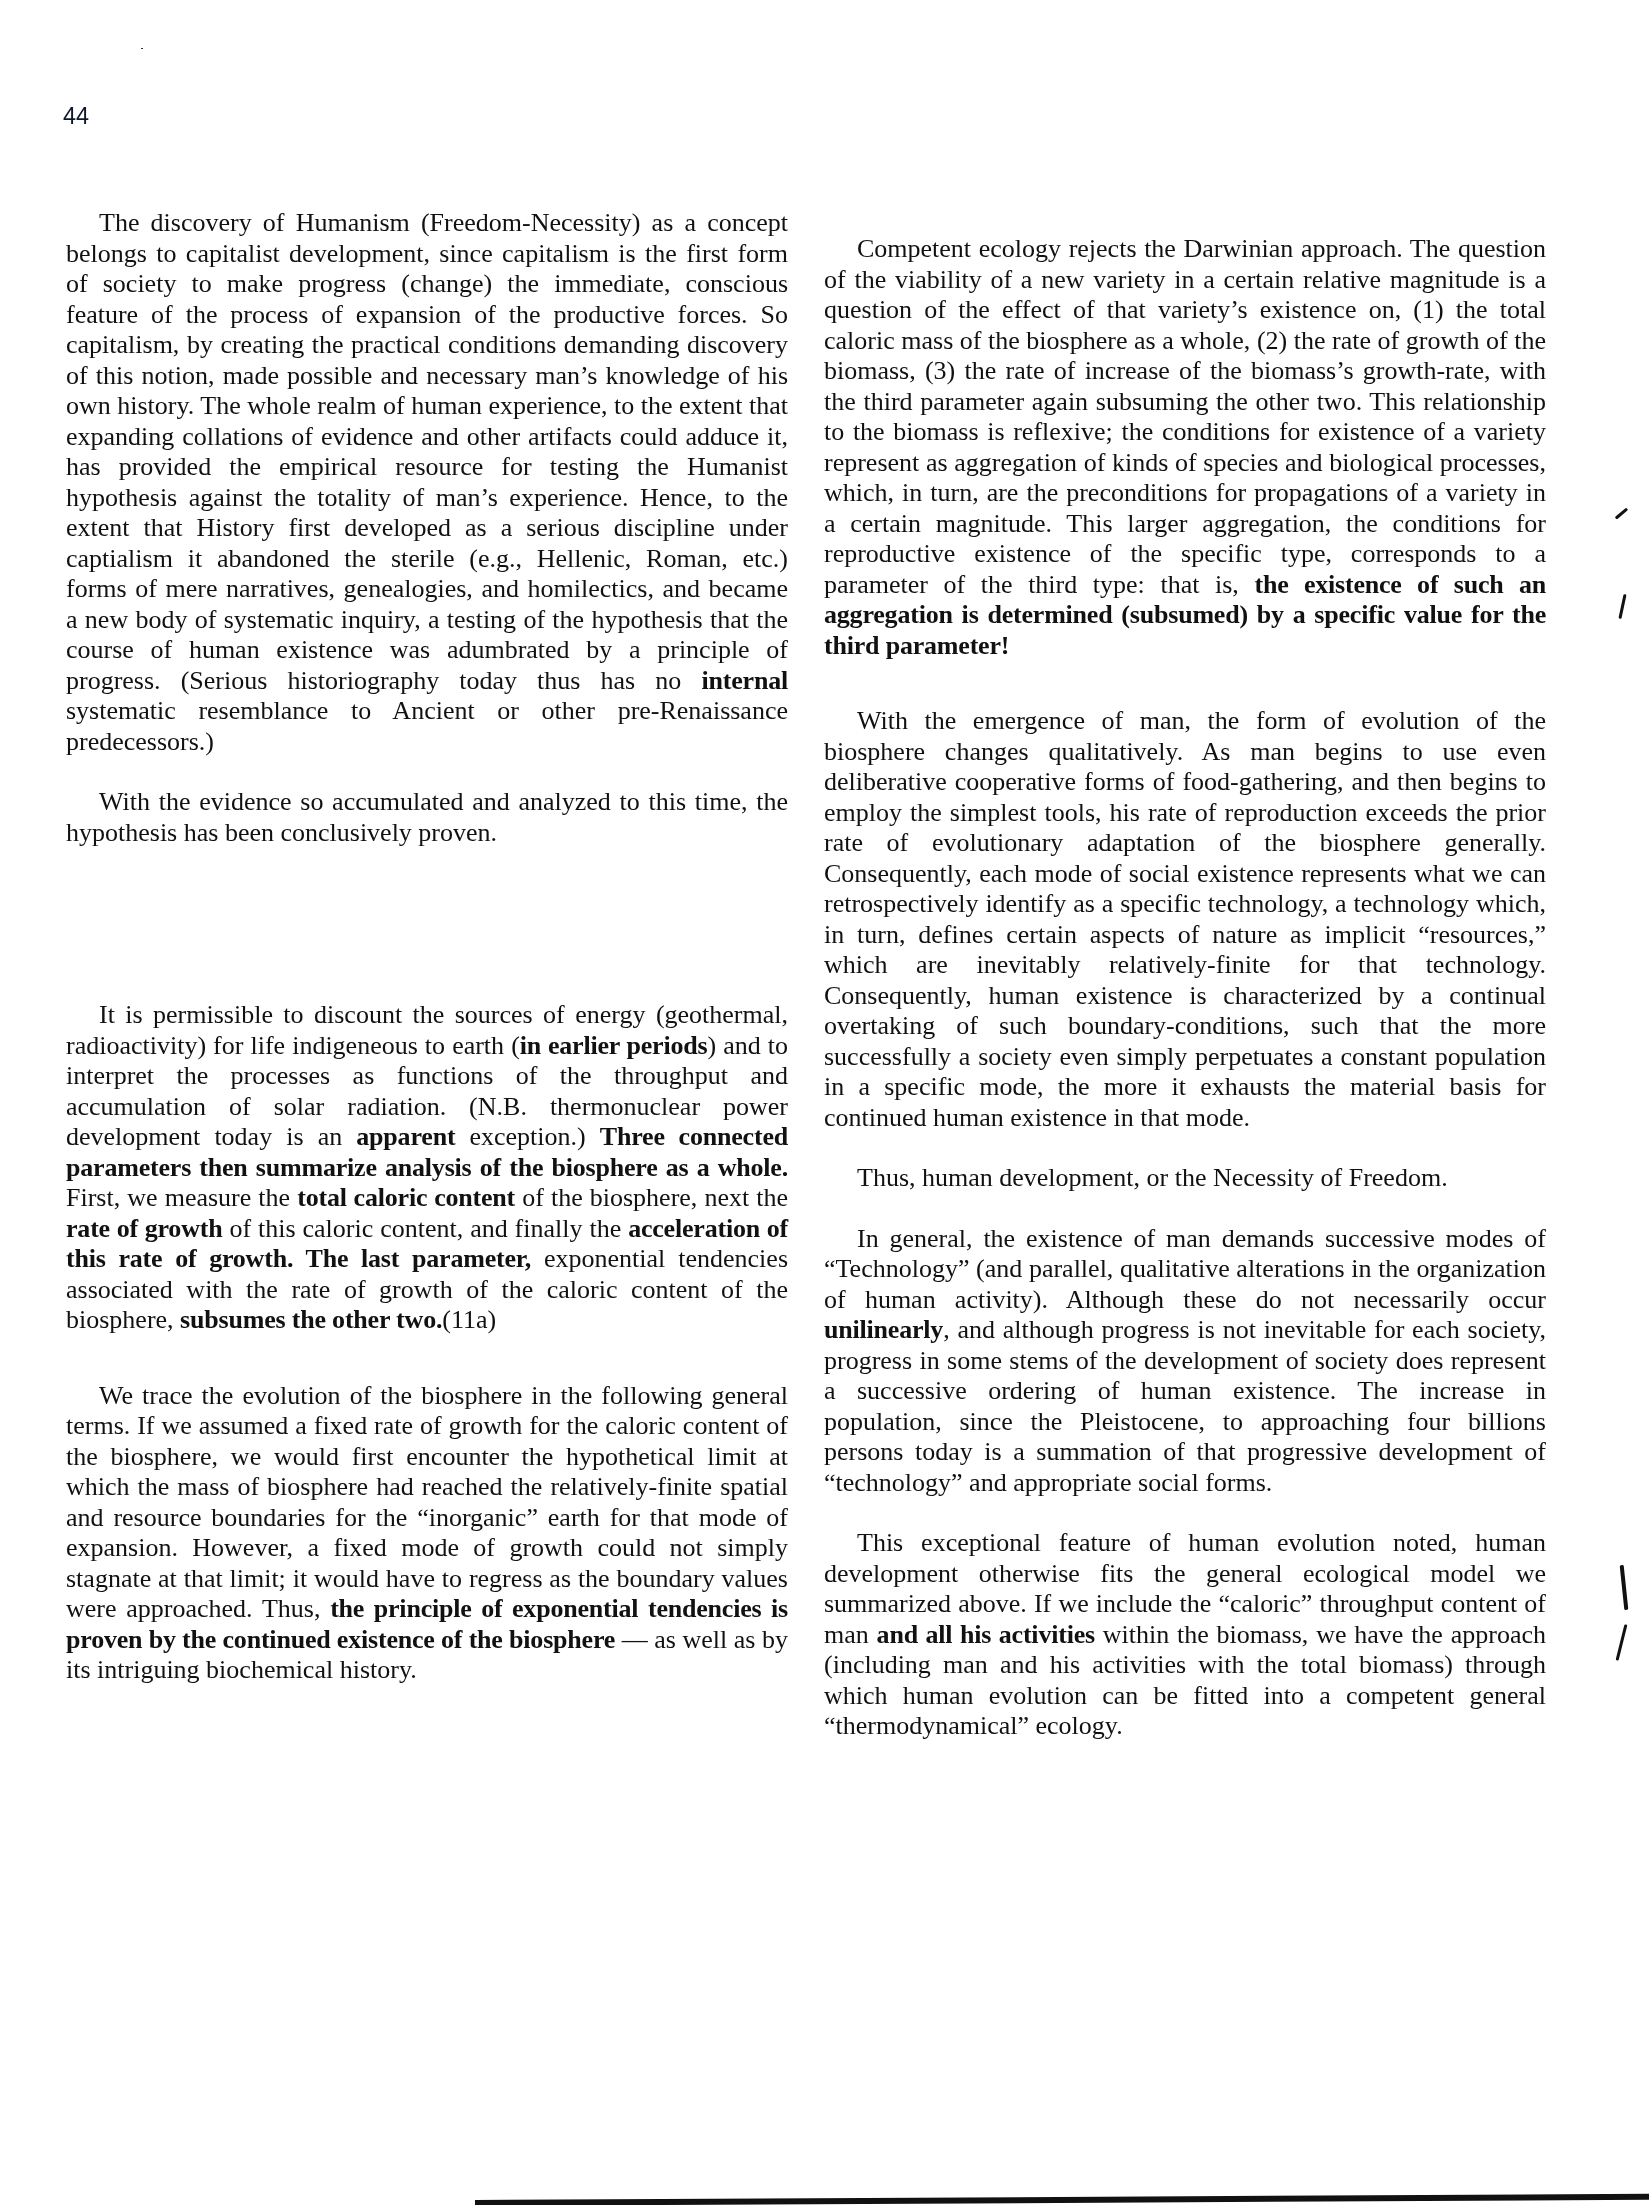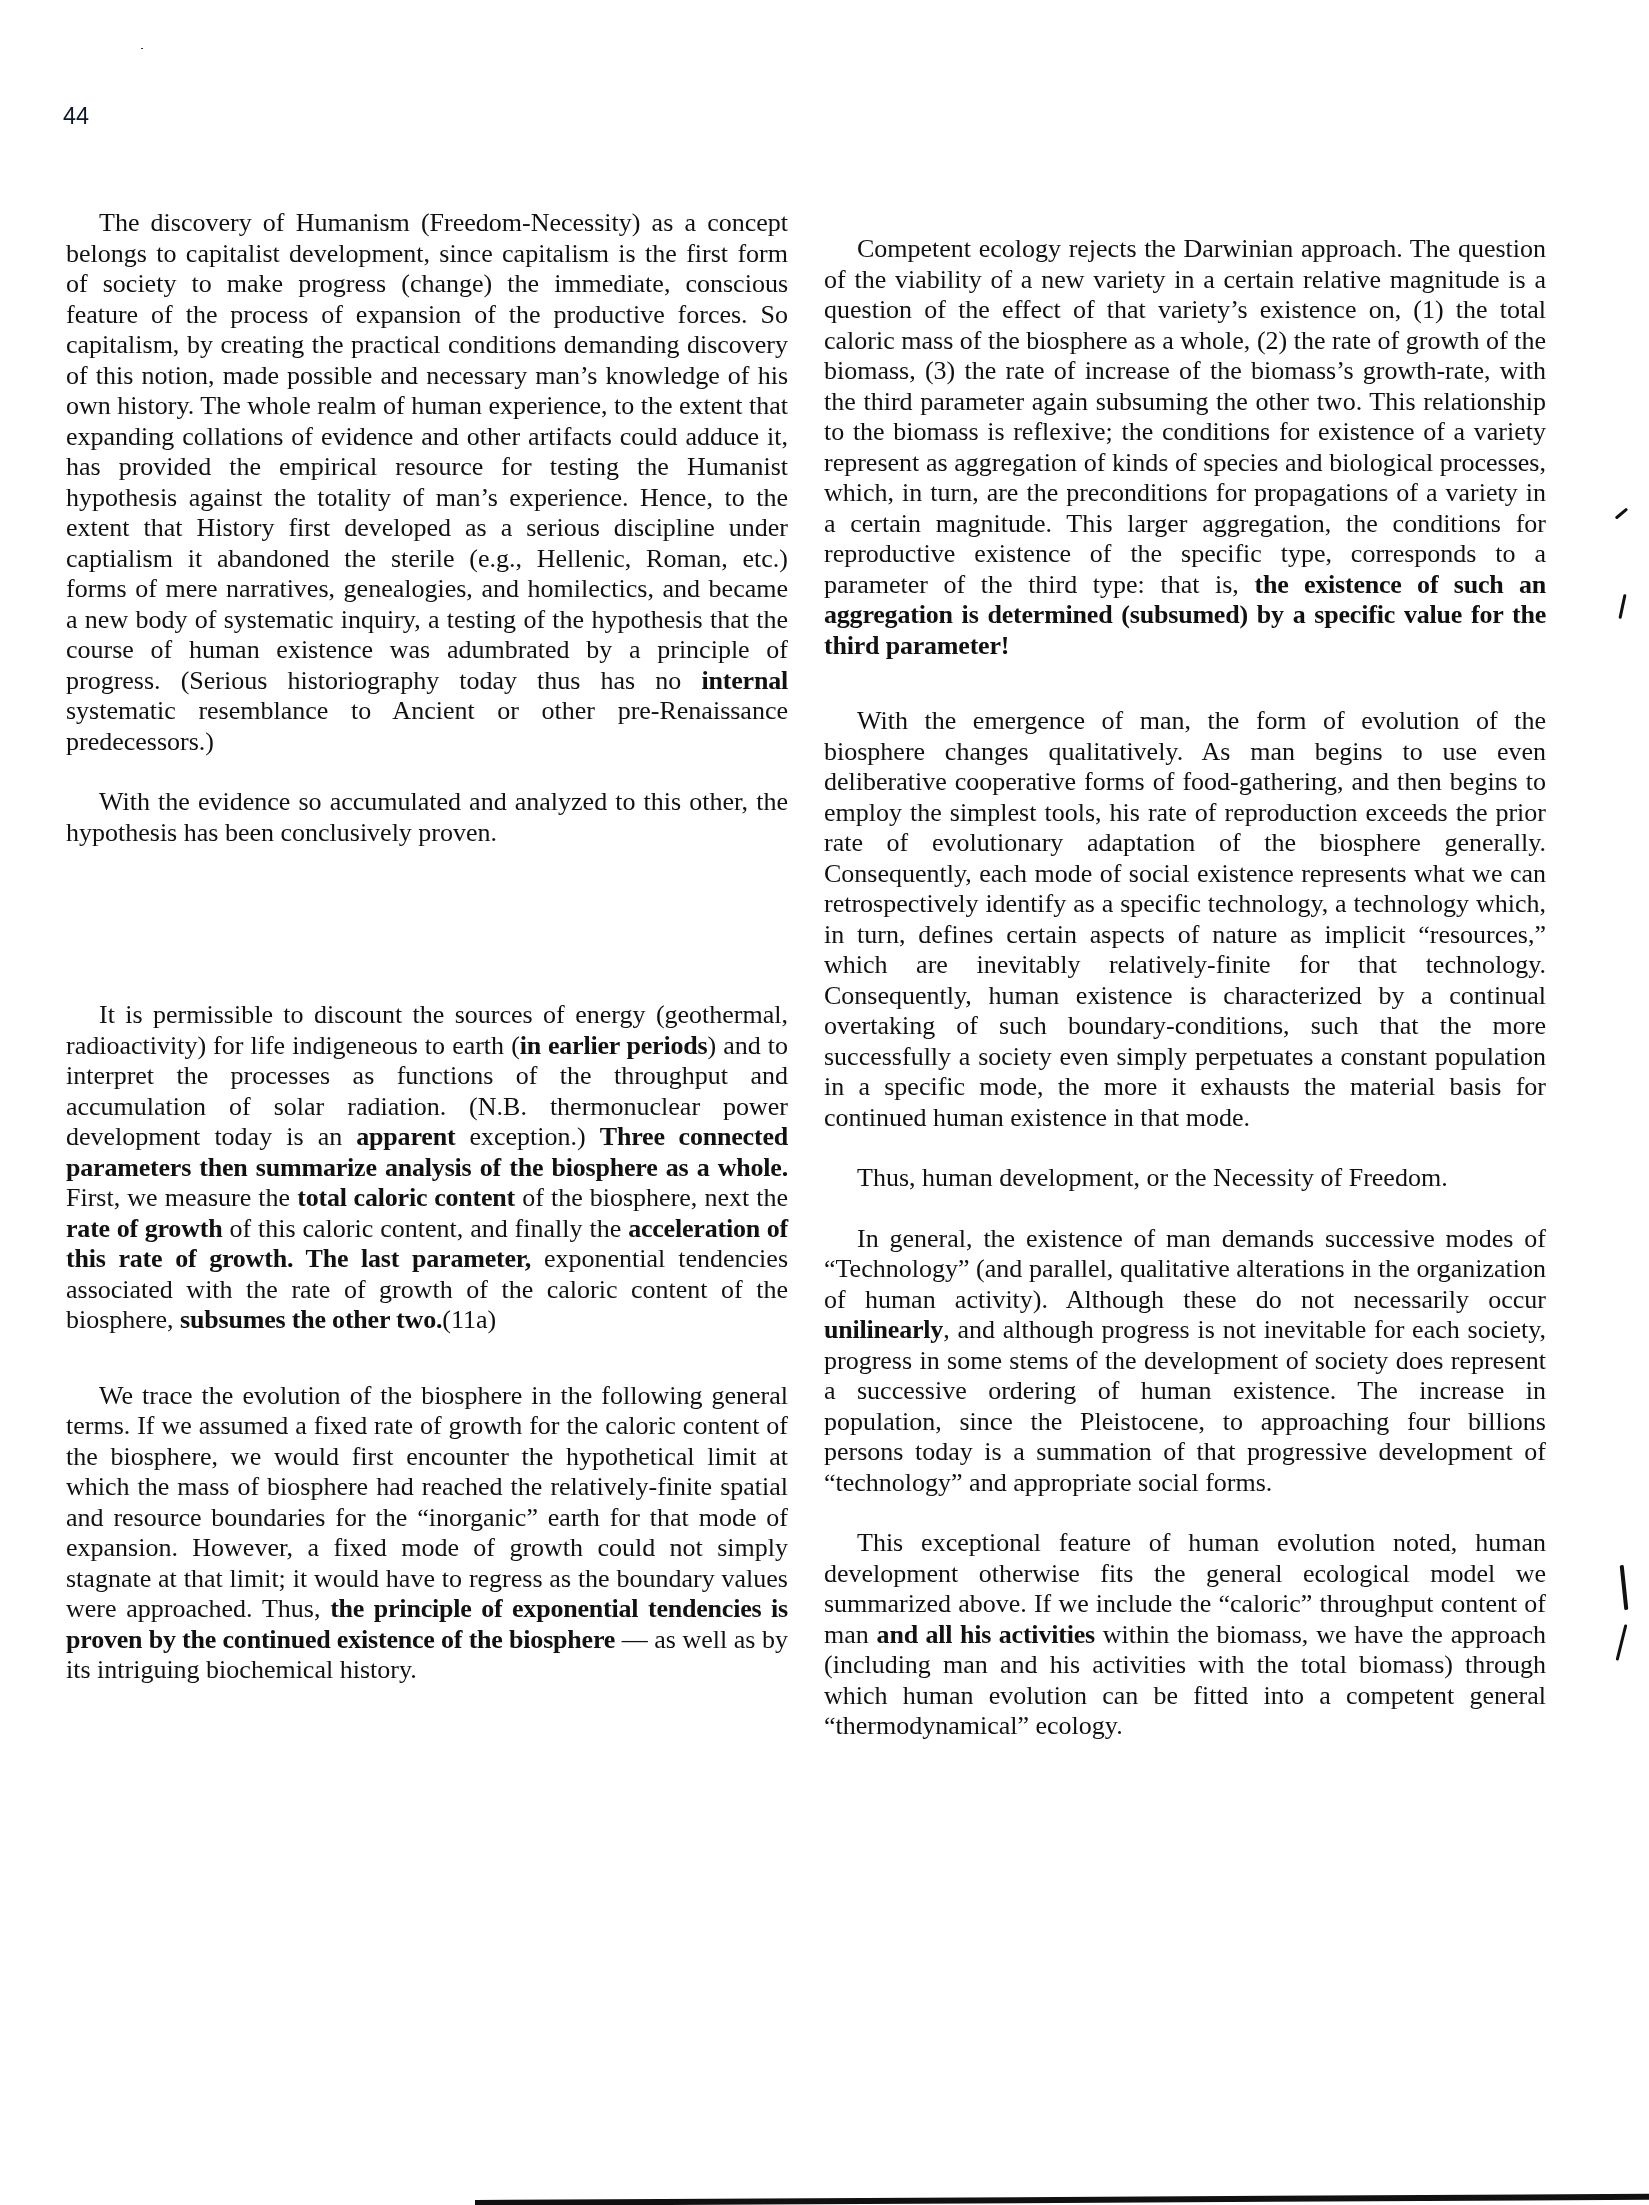--- a/index.html
+++ b/index.html
@@ -23,21 +23,21 @@
 </style>
 </head>
 <body>
 
 <div class="speck"></div>
 <div class="page-number">44</div>
 
 <div class="col col-left">
   <p><span>The discovery of Humanism (Freedom-Necessity) as a concept belongs to capitalist development, since capitalism is the first form of society to make progress (change) the immediate, conscious feature of the process of expansion of the productive forces. So capitalism, by creating the practical conditions demanding discovery of this notion, made possible and necessary man’s knowledge of his own history. The whole realm of human experience, to the extent that expanding collations of evidence and other artifacts could adduce it, has provided the empirical resource for testing the Humanist hypothesis against the totality of man’s experience. Hence, to the extent that History first developed as a serious discipline under captialism it abandoned the sterile (e.g., Hellenic, Roman, etc.) forms of mere narratives, genealogies, and homilectics, and became a new body of systematic inquiry, a testing of the hypothesis that the course of human existence was adumbrated by a principle of progress. (Serious historiography today thus has no </span><b>internal</b><span> systematic resemblance to Ancient or other pre-Renaissance predecessors.)</span></p>
   <div class="gap-s"></div>
-  <p><span>With the evidence so accumulated and analyzed to this other, the hypothesis has been conclusively proven.</span></p>
+  <p><span>With the evidence so accumulated and analyzed to this time, the hypothesis has been conclusively proven.</span></p>
   <div class="gap-l"></div>
   <div class="gap-l"></div>
   <p><span>It is permissible to discount the sources of energy (geothermal, radioactivity) for life indigeneous to earth (</span><b>in earlier periods</b><span>) and to interpret the processes as functions of the throughput and accumulation of solar radiation. (N.B. thermonuclear power development today is an </span><b>apparent</b><span> exception.) </span><b>Three connected parameters then summarize analysis of the biosphere as a whole.</b><span> First, we measure the </span><b>total caloric content</b><span> of the biosphere, next the </span><b>rate of growth</b><span> of this caloric content, and finally the </span><b>acceleration of this rate of growth. The last parameter,</b><span> exponential tendencies associated with the rate of growth of the caloric content of the biosphere, </span><b>subsumes the other two.</b><span>(11a)</span></p>
   <div class="gap-m"></div>
   <p><span>We trace the evolution of the biosphere in the following general terms. If we assumed a fixed rate of growth for the caloric content of the biosphere, we would first encounter the hypothetical limit at which the mass of biosphere had reached the relatively-finite spatial and resource boundaries for the “inorganic” earth for that mode of expansion. However, a fixed mode of growth could not simply stagnate at that limit; it would have to regress as the boundary values were approached. Thus, </span><b>the principle of exponential tendencies is proven by the continued existence of the biosphere</b><span> — as well as by its intriguing biochemical history.</span></p>
 </div>
 
 <div class="col col-right">
   <p><span>Competent ecology rejects the Darwinian approach. The question of the viability of a new variety in a certain relative magnitude is a question of the effect of that variety’s existence on, (1) the total caloric mass of the biosphere as a whole, (2) the rate of growth of the biomass, (3) the rate of increase of the biomass’s growth-rate, with the third parameter again subsuming the other two. This relationship to the biomass is reflexive; the conditions for existence of a variety represent as aggregation of kinds of species and biological processes, which, in turn, are the preconditions for propagations of a variety in a certain magnitude. This larger aggregation, the conditions for reproductive existence of the specific type, corresponds to a parameter of the third type: that is, </span><b>the existence of such an aggregation is determined (subsumed) by a specific value for the third parameter!</b></p>
   <div class="gap-m"></div>

